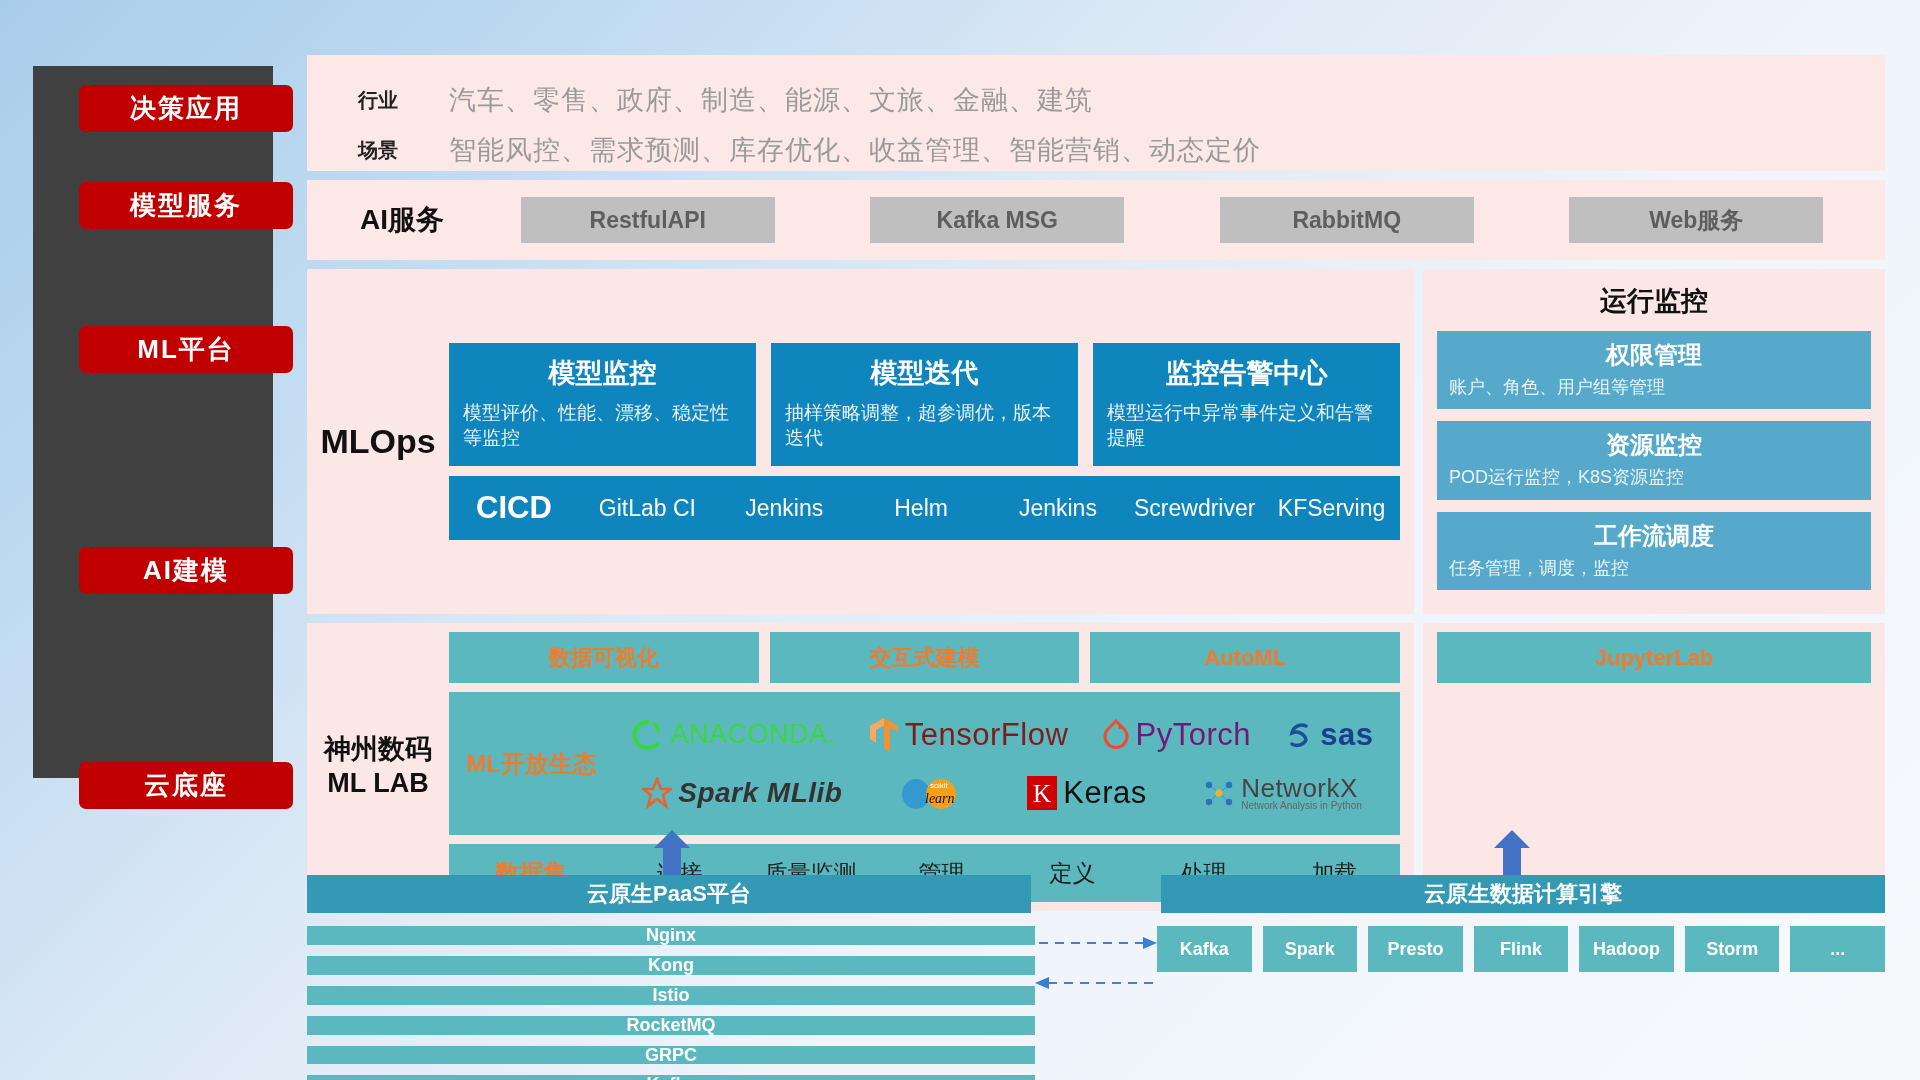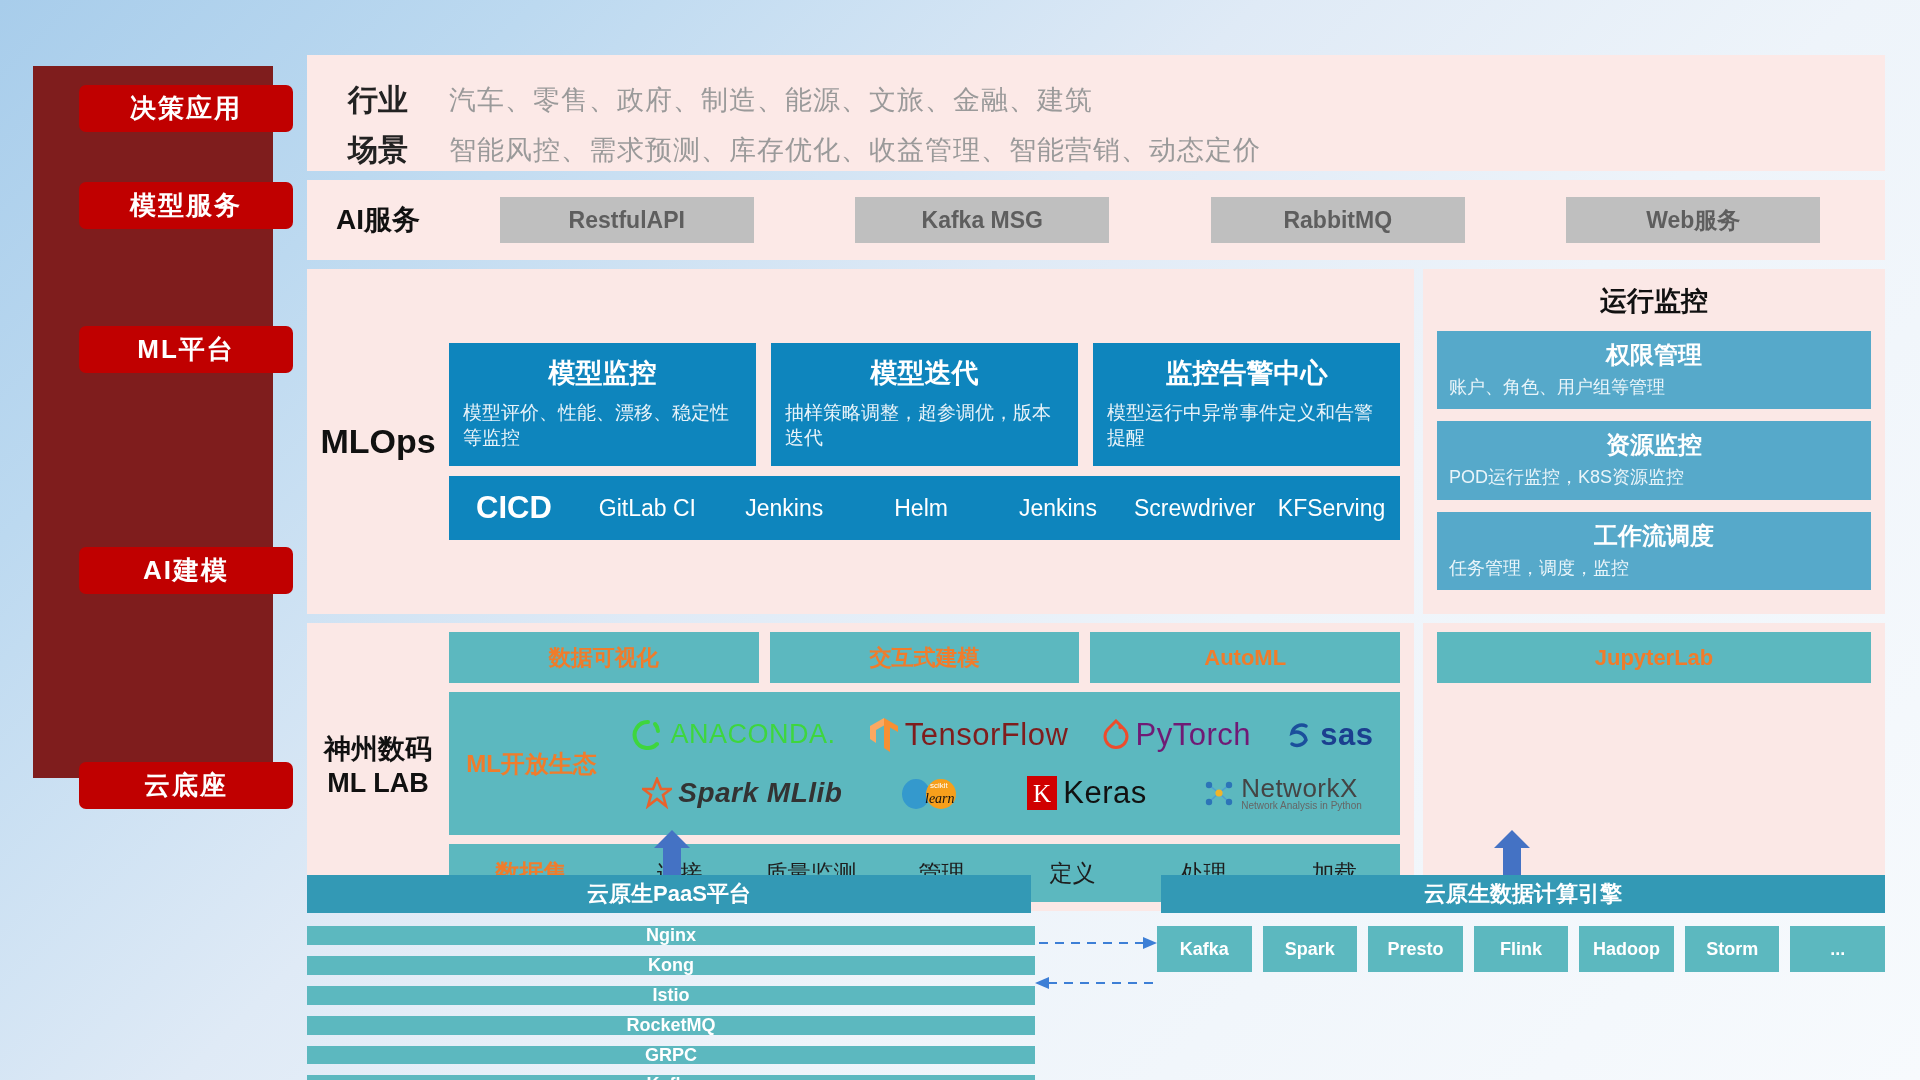--- a/index.html
+++ b/index.html
@@ -8,39 +8,39 @@
     font-family:"Liberation Sans","DejaVu Sans",sans-serif;
     background:linear-gradient(135deg,#a8cdeb 0%,#bcd9f0 18%,#dfeaf6 42%,#eef4fa 62%,#f7fafd 100%);
     overflow:hidden;
     position:relative;
   }
   .canvas{position:absolute;left:0;top:0;width:1920px;height:1080px;}
 
   
   .rail{
     position:absolute;left:33px;top:66px;width:240px;height:712px;
-    background:#7f1d1d;
+    background:#404040;
   }
   .rail-tag{
     position:absolute;left:46px;width:214px;height:47px;
     background:#c00000;border-radius:7px;
     color:#fff;font-weight:bold;font-size:26px;
     display:flex;align-items:center;justify-content:center;
     letter-spacing:2px;
   }
 
   
   .stack{position:absolute;left:307px;top:55px;width:1578px;}
 
-  .band{background:#fce9e7;margin-bottom:9px;position:relative;}
+  .band{background:#fce9e7;margin-bottom:9px;position:relative;padding-left:24px;}
 
   
   .r1{padding:20px 0 18px 0;height:116px;box-sizing:border-box;}
   .r1row{display:flex;align-items:center;height:50px;}
-  .r1label{width:142px;text-align:center;font-size:30px;font-weight:bold;color:#222;flex:0 0 142px;}
+  .r1label{width:142px;text-align:center;font-size:20px;font-weight:bold;color:#222;flex:0 0 142px;}
   .r1text{font-size:27px;color:#9a9a9a;letter-spacing:1px;}
 
   
   .r2{height:80px;display:flex;align-items:center;}
   .r2label{width:142px;text-align:center;font-size:28px;font-weight:bold;color:#111;flex:0 0 142px;}
   .r2grid{display:flex;gap:0;flex:1;padding-right:14px;}
   .svcwrap{flex:1;display:flex;justify-content:center;}
   .svc{
     width:254px;height:46px;background:#bfbfbf;color:#5e5e5e;
     display:flex;align-items:center;justify-content:center;

